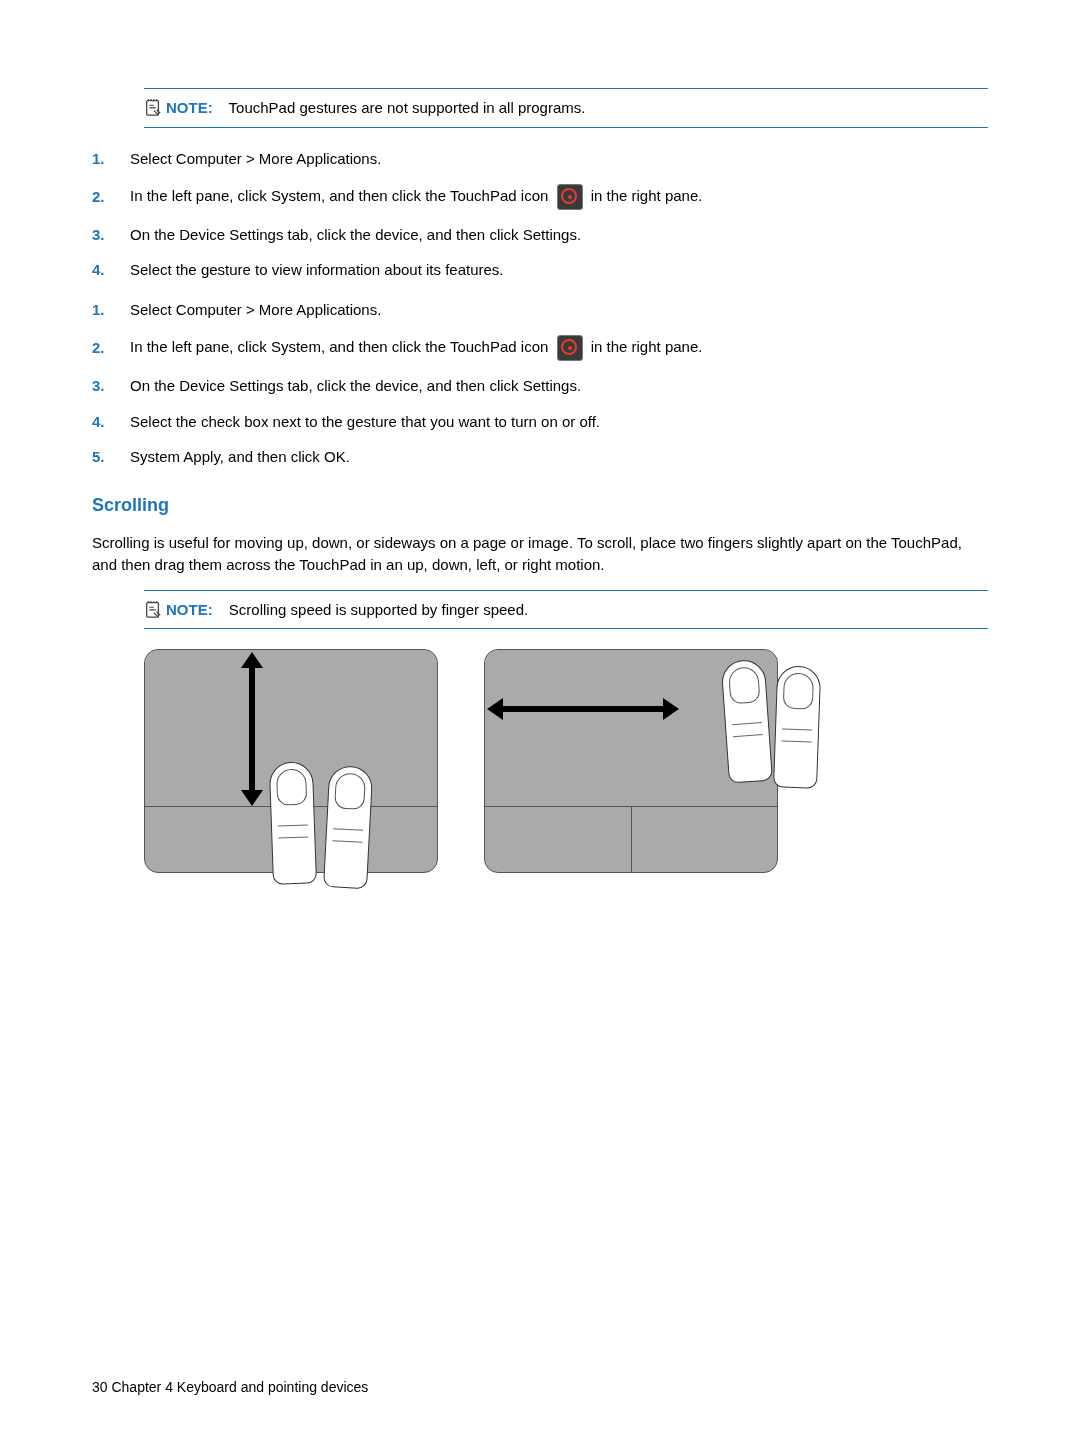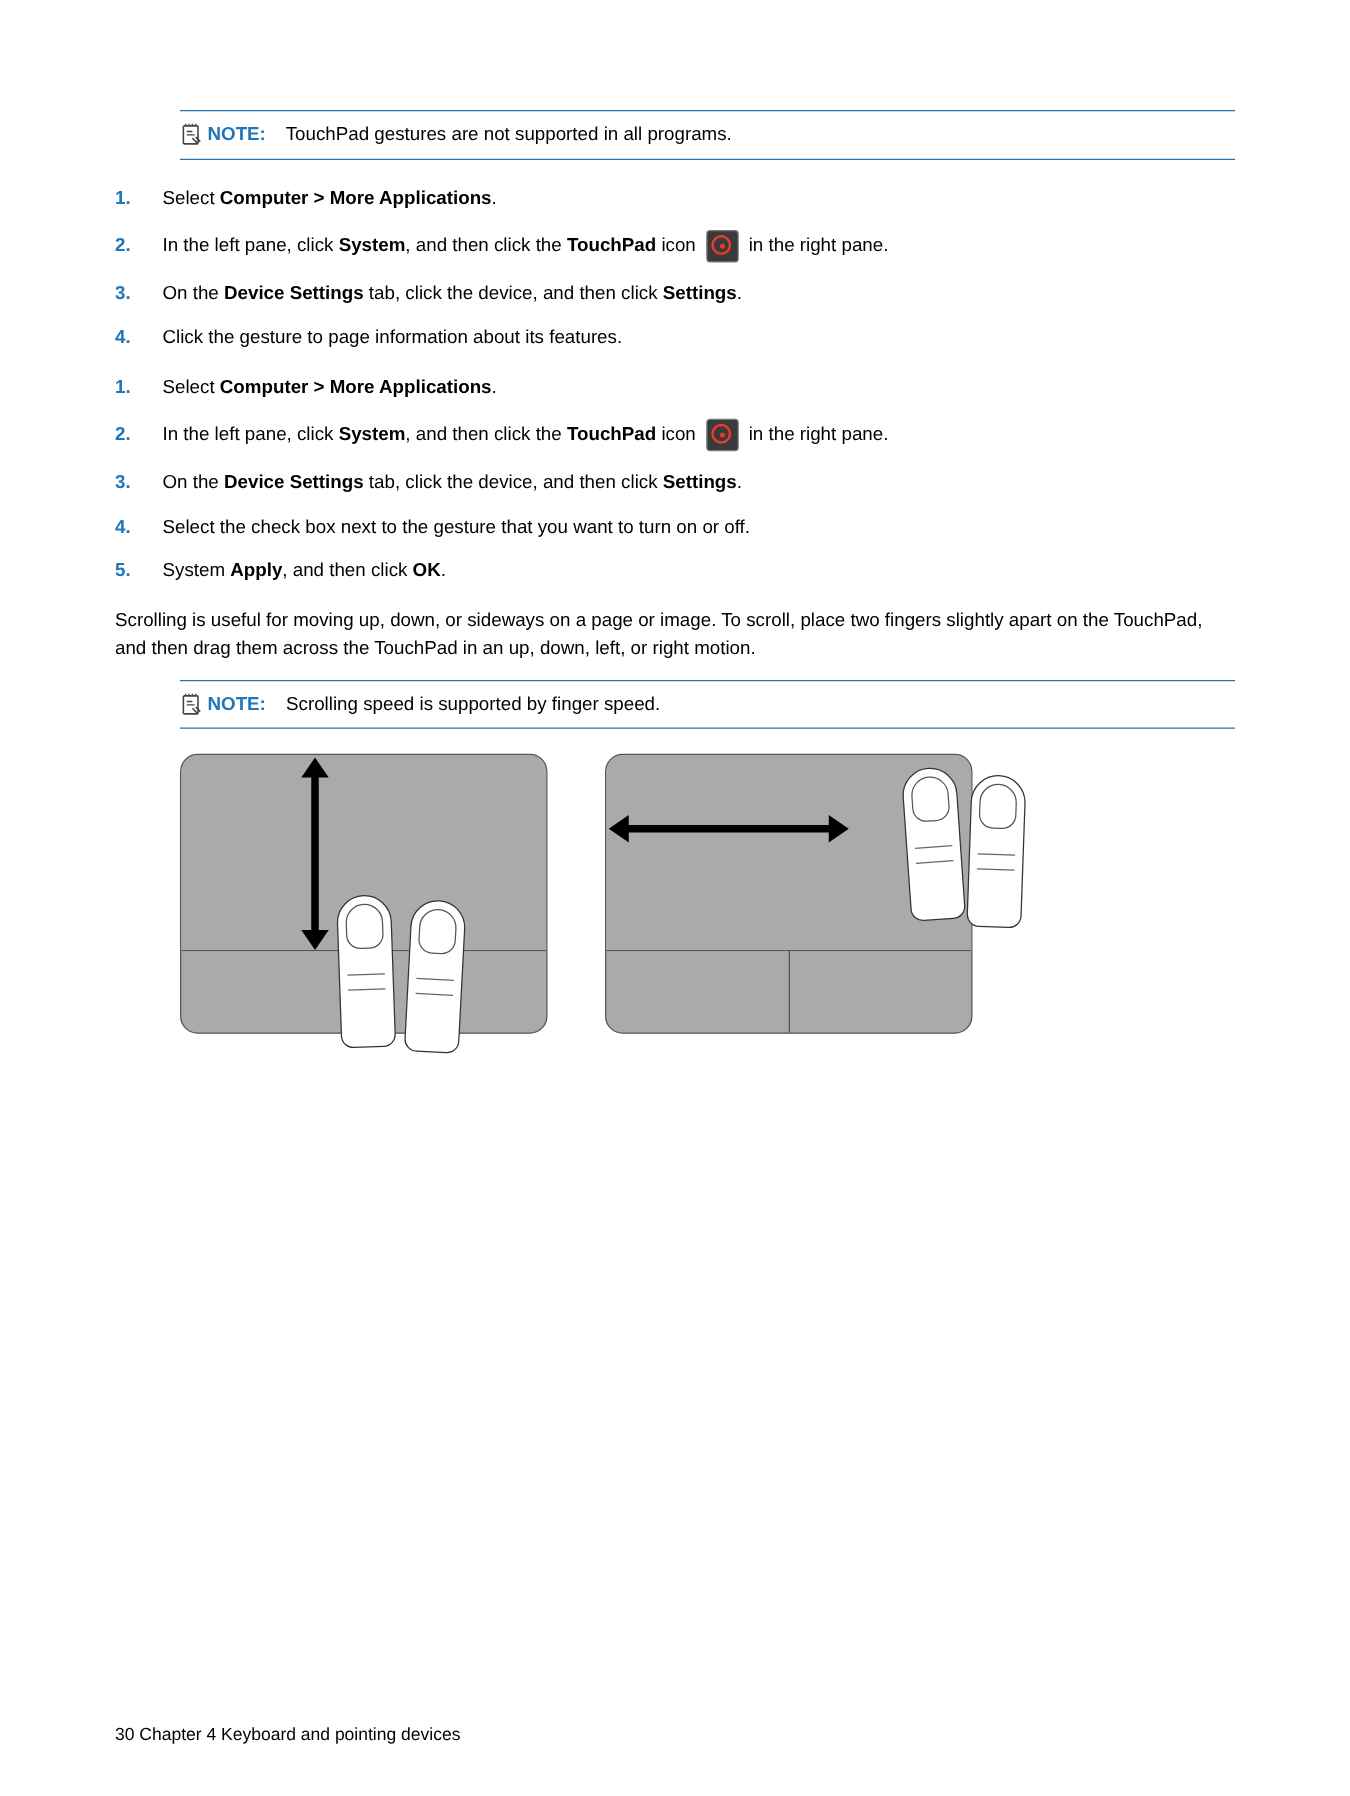--- a/index.html
+++ b/index.html
@@ -59,21 +59,21 @@
     margin: 14px 0;
   }
   .step-num {
     color: #1e76bb;
     font-weight: bold;
     min-width: 18px;
   }
   .step-body {
     flex: 1;
   }
-  .bold { font-weight: bold; }
+  .bold { font-weight: normal; }
   .tp-icon {
     display: inline-block;
     vertical-align: middle;
     width: 24px;
     height: 24px;
     background: #3a3a3a;
     border: 1px solid #777;
     border-radius: 3px;
     position: relative;
     margin: 0 4px;
@@ -257,21 +257,21 @@
       </span>
     </li>
     <li>
       <span class="step-num">3.</span>
       <span class="step-body">
         <span>On the </span><span class="bold">Device Settings</span><span> tab, click the device, and then click </span><span class="bold">Settings</span><span>.</span>
       </span>
     </li>
     <li>
       <span class="step-num">4.</span>
-      <span class="step-body">Click the gesture to page information about its features.</span>
+      <span class="step-body">Select the gesture to view information about its features.</span>
     </li>
   </ol>
 
 
   <ol class="steps body-indent">
     <li>
       <span class="step-num">1.</span>
       <span class="step-body">
         <span>Select </span><span class="bold">Computer &gt; More Applications</span><span>.</span>
       </span>
@@ -293,20 +293,21 @@
       <span class="step-body">Select the check box next to the gesture that you want to turn on or off.</span>
     </li>
     <li>
       <span class="step-num">5.</span>
       <span class="step-body">
         <span>System </span><span class="bold">Apply</span><span>, and then click </span><span class="bold">OK</span><span>.</span>
       </span>
     </li>
   </ol>
 
+  <h3 class="section">Scrolling</h3>
 
   <p class="para body-indent">Scrolling is useful for moving up, down, or sideways on a page or image. To scroll, place two fingers slightly apart on the TouchPad, and then drag them across the TouchPad in an up, down, left, or right motion.</p>
 
   <div class="note-box">
     <span class="note-icon">
       <svg viewBox="0 0 20 22">
         <rect x="3" y="4" width="13" height="16" rx="1" fill="none" stroke="#444" stroke-width="1.4"></rect>
         <path d="M5 2 v2 M8 2 v2 M11 2 v2 M14 2 v2" stroke="#444" stroke-width="1.2"></path>
         <path d="M6 9 h5 M6 12 h7" stroke="#444" stroke-width="1.2"></path>
         <path d="M11 15 l5 5 M14 14 l4 4" stroke="#444" stroke-width="1.4"></path>

